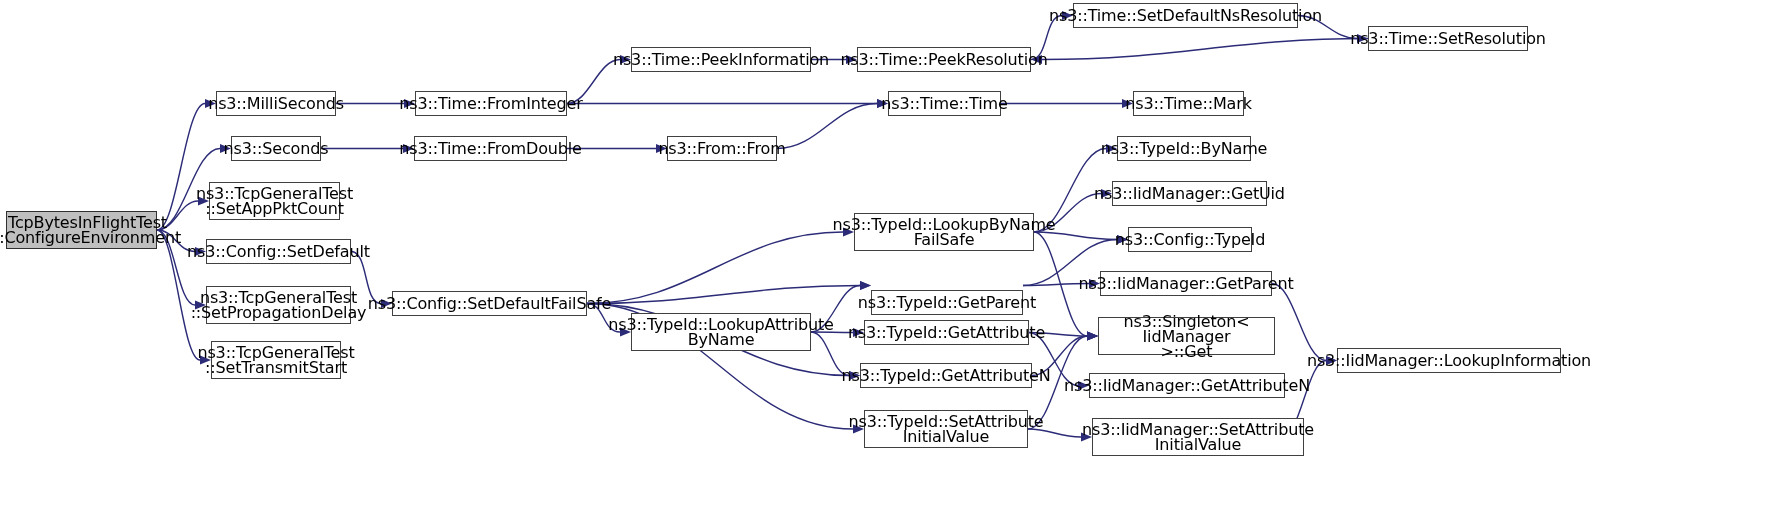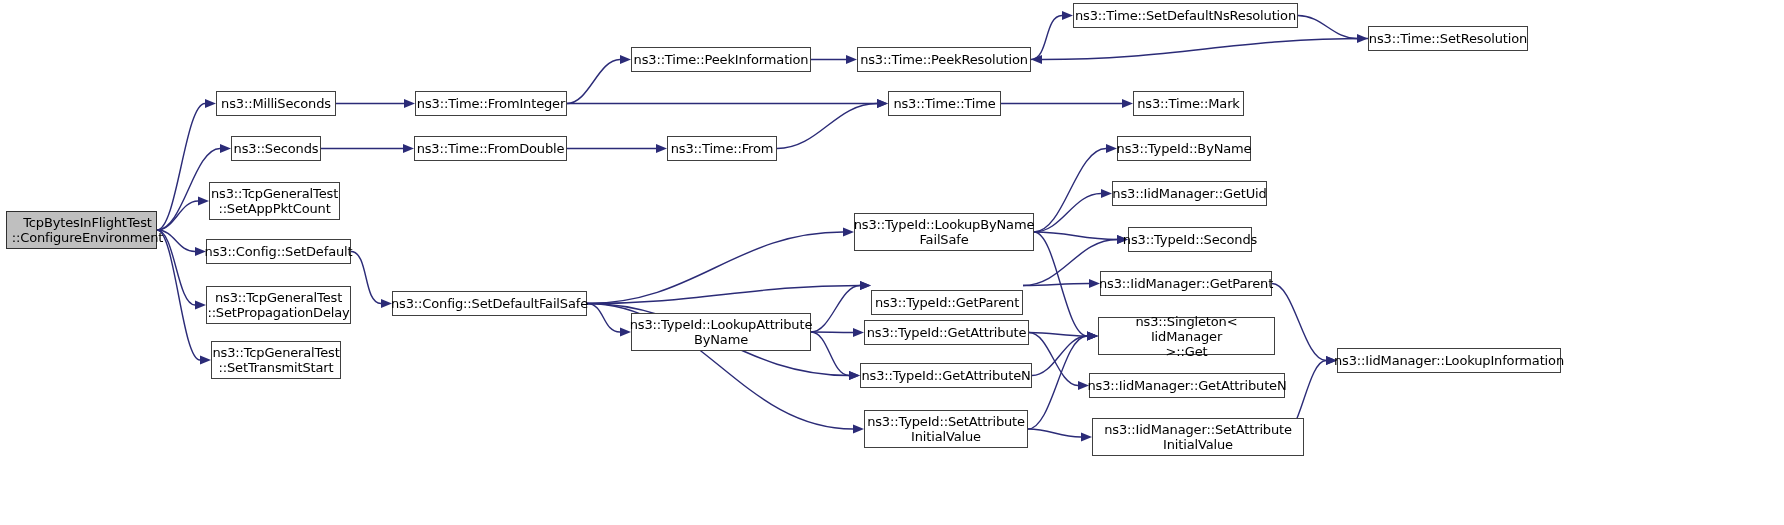--- a/index.html
+++ b/index.html
@@ -36,21 +36,21 @@
   .node-box {
     position: absolute;
     box-sizing: border-box;
     border: 1.3px solid #404040;
     background: #ffffff;
     color: #000000;
     display: flex;
     align-items: center;
     justify-content: center;
     text-align: center;
-    font-size: 13px;
+    font-size: 16px;
     line-height: 15px;
     letter-spacing: -0.15px;
     white-space: pre-line;
     padding: 0 4px;
   }
   .node-box.root {
     background: #bfbfbf;
     border-color: #303030;
   }
 </style>
@@ -147,37 +147,37 @@
 ::SetAppPktCount</div>
       <div class="node-box" style="left: 206px; top: 239px; width: 145px; height: 25px;">ns3::Config::SetDefault</div>
       <div class="node-box" style="left: 206px; top: 286px; width: 145px; height: 38px;">ns3::TcpGeneralTest
 ::SetPropagationDelay</div>
       <div class="node-box" style="left: 211px; top: 341px; width: 130px; height: 38px;">ns3::TcpGeneralTest
 ::SetTransmitStart</div>
       <div class="node-box" style="left: 415px; top: 91px; width: 152px; height: 25px;">ns3::Time::FromInteger</div>
       <div class="node-box" style="left: 414px; top: 136px; width: 153px; height: 25px;">ns3::Time::FromDouble</div>
       <div class="node-box" style="left: 392px; top: 291px; width: 195px; height: 25px;">ns3::Config::SetDefaultFailSafe</div>
       <div class="node-box" style="left: 631px; top: 47px; width: 180px; height: 25px;">ns3::Time::PeekInformation</div>
-      <div class="node-box" style="left: 667px; top: 136px; width: 110px; height: 25px;">ns3::Time::From</div>
+      <div class="node-box" style="left: 667px; top: 136px; width: 110px; height: 25px;">ns3::From::From</div>
       <div class="node-box" style="left: 631px; top: 313px; width: 180px; height: 38px;">ns3::TypeId::LookupAttribute
 ByName</div>
       <div class="node-box" style="left: 857px; top: 47px; width: 174px; height: 25px;">ns3::Time::PeekResolution</div>
       <div class="node-box" style="left: 888px; top: 91px; width: 113px; height: 25px;">ns3::Time::Time</div>
       <div class="node-box" style="left: 854px; top: 213px; width: 180px; height: 38px;">ns3::TypeId::LookupByName
 FailSafe</div>
       <div class="node-box" style="left: 871px; top: 290px; width: 152px; height: 25px;">ns3::TypeId::GetParent</div>
       <div class="node-box" style="left: 864px; top: 320px; width: 165px; height: 25px;">ns3::TypeId::GetAttribute</div>
       <div class="node-box" style="left: 860px; top: 363px; width: 172px; height: 25px;">ns3::TypeId::GetAttributeN</div>
       <div class="node-box" style="left: 864px; top: 410px; width: 164px; height: 38px;">ns3::TypeId::SetAttribute
 InitialValue</div>
       <div class="node-box" style="left: 1073px; top: 3px; width: 225px; height: 25px;">ns3::Time::SetDefaultNsResolution</div>
       <div class="node-box" style="left: 1133px; top: 91px; width: 111px; height: 25px;">ns3::Time::Mark</div>
       <div class="node-box" style="left: 1117px; top: 136px; width: 134px; height: 25px;">ns3::TypeId::ByName</div>
       <div class="node-box" style="left: 1112px; top: 181px; width: 155px; height: 25px; text-align: right;">ns3::IidManager::GetUid</div>
-      <div class="node-box" style="left: 1128px; top: 227px; width: 124px; height: 25px;">ns3::TypeId::Seconds</div>
+      <div class="node-box" style="left: 1128px; top: 227px; width: 124px; height: 25px;">ns3::Config::TypeId</div>
       <div class="node-box" style="left: 1100px; top: 271px; width: 172px; height: 25px;">ns3::IidManager::GetParent</div>
       <div class="node-box" style="left: 1098px; top: 317px; width: 177px; height: 38px;">ns3::Singleton&lt; IidManager
 &gt;::Get</div>
       <div class="node-box" style="left: 1089px; top: 373px; width: 196px; height: 25px;">ns3::IidManager::GetAttributeN</div>
       <div class="node-box" style="left: 1092px; top: 418px; width: 212px; height: 38px;">ns3::IidManager::SetAttribute
 InitialValue</div>
       <div class="node-box" style="left: 1368px; top: 26px; width: 160px; height: 25px;">ns3::Time::SetResolution</div>
       <div class="node-box" style="left: 1337px; top: 348px; width: 224px; height: 25px;">ns3::IidManager::LookupInformation</div>
     </div>
 </div>

